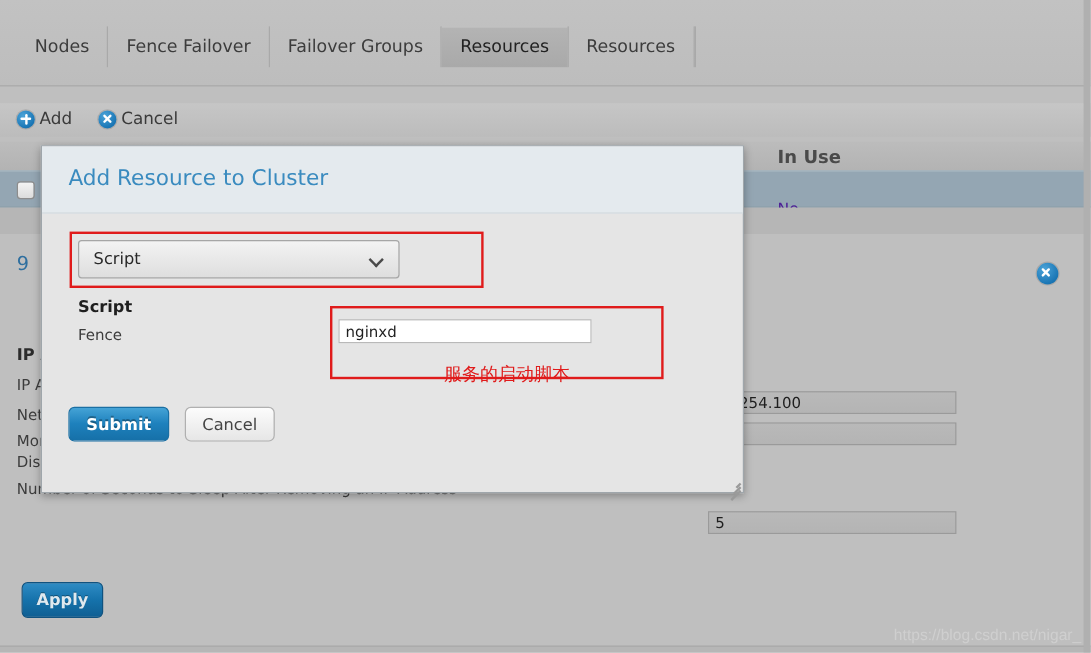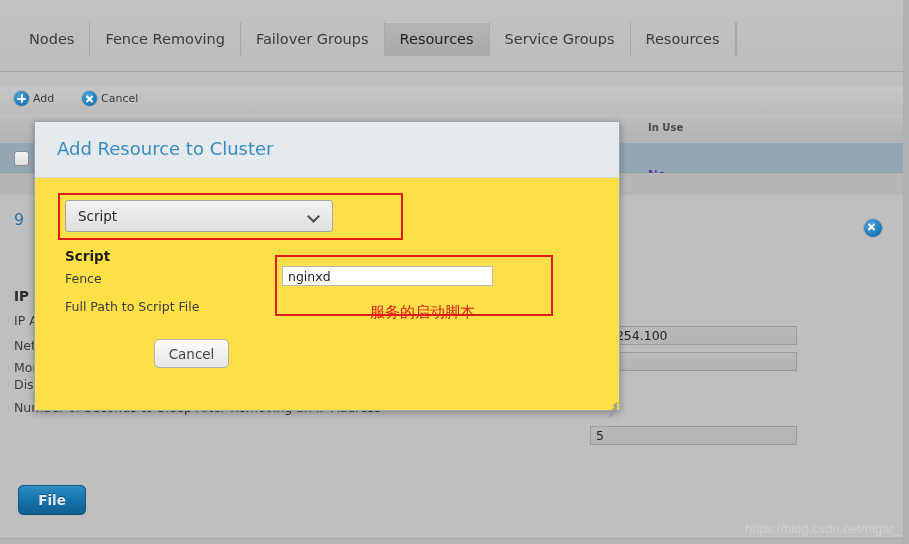--- a/index.html
+++ b/index.html
@@ -46,21 +46,21 @@
 
   
   .actionbar {
     position: absolute; left: 0; top: 86px;
     width: 909px; height: 28px;
     background: linear-gradient(180deg,#c6c6c6 0%,#bcbcbc 100%);
   }
   .act {
     position: absolute; top: 5px;
     display: flex; align-items: center; gap: 4px;
-    font-size: 11px; color: #3a3a3a;
+    font-size: 14px; color: #3a3a3a;
     cursor: pointer;
   }
   .act-add { left: 14px; }
   .act-del { left: 82px; }
   .ico-circle {
     width: 15px; height: 15px; border-radius: 50%;
     background: radial-gradient(circle at 35% 30%, #4ba3d8 0%, #1a76b5 70%, #15639b 100%);
     position: relative; display: inline-block;
     box-shadow: 0 0 0 1px rgba(0,0,0,.12);
   }
@@ -72,21 +72,21 @@
   .ico-x::before { left:3px; top:6.6px; width:9px; height:2px; transform: rotate(45deg); }
   .ico-x::after  { left:3px; top:6.6px; width:9px; height:2px; transform: rotate(-45deg); }
 
   
   .table-head {
     position: absolute; left: 0; top: 118px; width: 909px; height: 24px;
     background: linear-gradient(180deg,#bcbcbc 0%,#b3b3b3 100%);
   }
   .th-inuse {
     position: absolute; left: 648px; top: 4px;
-    font-size: 10px; font-weight: bold; color: #4a4a4a;
+    font-size: 15px; font-weight: bold; color: #4a4a4a;
   }
   .table-row {
     position: absolute; left: 0; top: 142px; width: 909px; height: 31px;
     background: #94a6b3;
     border-top: 1px solid #a9b8c2;
     border-bottom: 1px solid #8d9faa;
   }
   .row-checkbox {
     position: absolute; left: 14px; top: 8px;
     width: 15px; height: 15px;
@@ -152,21 +152,21 @@
   }
   .right-edge {
     position: absolute; right: 0; top: 0; width: 6px; height: 544px;
     background: #b0b0b0;
   }
 
   
   .dialog {
     position: absolute; left: 34px; top: 121px;
     width: 586px; height: 290px;
-    background: #fde047;
+    background: #e5e5e5;
     border: 1px solid #9fa6ab;
     box-shadow: 0 2px 7px rgba(0,0,0,.32);
   }
   .dlg-head {
     height: 56px;
     background: #e4eaee;
     border-bottom: 1px solid #d3dade;
     position: relative;
   }
   .dlg-title {
@@ -254,30 +254,27 @@
 <body>
 
 <div id="app">
 
   <div class="topbar">
     <div class="tabs">
       <div class="tab">
           <span>Nodes</span>
         </div>
       <div class="tab">
-          <span>Fence Removing</span>
+          <span>Fence Failover</span>
         </div>
       <div class="tab">
           <span>Failover Groups</span>
         </div>
       <div class="tab active">
           <span>Resources</span>
-        </div>
-      <div class="tab">
-          <span>Service Groups</span>
         </div>
       <div class="tab">
           <span>Resources</span>
         </div>
       <div class="tab spacer-end"></div>
     </div>
   </div>
 
   <div class="actionbar">
     <div class="act act-add">
@@ -313,21 +310,21 @@
   <span class="bg-lbl" style="top:338px;">Net</span>
   <span class="bg-lbl" style="top:360px;">Mon</span>
   <span class="bg-lbl" style="top:377px;">Disa</span>
   <span class="bg-lbl" style="top:400px;">Number of Seconds to Sleep After Removing an IP Address</span>
 
   <div class="bg-field" style="top:326px;">25.254.100</div>
   <div class="bg-field" style="top:352px;"></div>
   <div class="bg-field" style="top:426px;">5</div>
 
   <div class="apply-btn">
-    <span>File</span>
+    <span>Apply</span>
   </div>
 
   <div class="watermark">https://blog.csdn.net/nigar_</div>
   <div class="bottom-edge"></div>
   <div class="right-edge"></div>
 
   <div class="dialog">
     <div class="dlg-head">
       <span class="dlg-title">Add Resource to Cluster</span>
     </div>
@@ -341,22 +338,24 @@
         <span class="sel-caret"></span>
       </div>
 
       <span class="dlg-sec-title">Script</span>
 
       <span class="zh-note">服务的启动脚本</span>
 
       <span class="f-lbl" style="top:93px;">Fence</span>
       <div class="f-in" style="top:88px;">nginxd</div>
 
-      <span class="f-lbl" style="top:121px;">Full Path to Script File</span>
-
+
+      <div class="btn-submit">
+        <span>Submit</span>
+      </div>
       <div class="btn-cancel">
         <span>Cancel</span>
       </div>
 
       <div class="resize-grip">
         <i></i>
           <i></i>
           <i></i>
       </div>
     </div>

